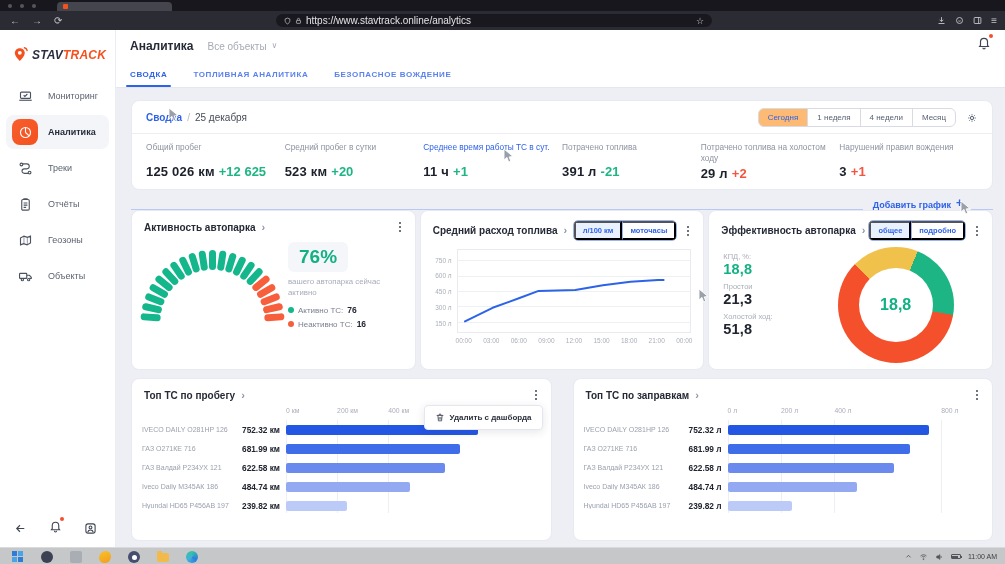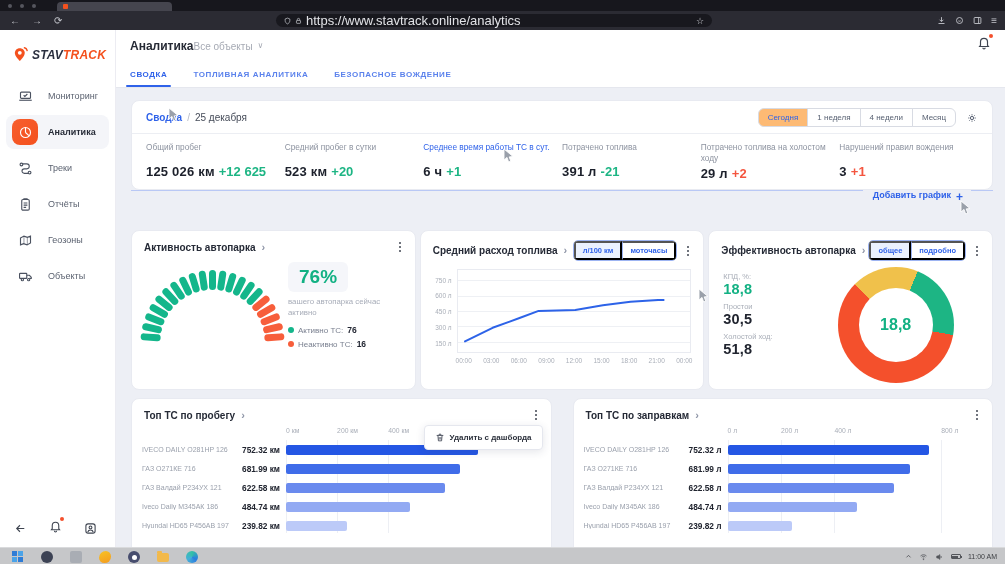--- a/index.html
+++ b/index.html
@@ -10,21 +10,21 @@
   .tabstrip{height:11px;background:#17171d;position:relative}
   .win-dots{position:absolute;left:8px;top:4px;display:flex;gap:8px}
   .win-dots i{width:4px;height:4px;border-radius:50%;background:#55565e;display:block}
   .btab{position:absolute;left:57px;top:2px;width:115px;height:9px;background:#45454e;border-radius:4px 4px 0 0;display:flex;align-items:center;padding-left:6px}
   .favicon{width:5px;height:5px;border-radius:1px;background:#f4511e}
   .toolbar{height:19px;background:#2b2b33;position:relative;display:flex;align-items:center;color:#c3c5cb}
   .navbtns{display:flex;gap:12px;margin-left:10px;font-size:10px;line-height:1}
   .navbtns span{cursor:default}
   .urlbar{position:absolute;left:276px;top:3px;width:436px;height:13px;background:#18181e;border-radius:7px;display:flex;align-items:center;padding:0 8px;gap:4px}
   .urlbar svg{flex:0 0 auto}
-  .url-text{font-size:13px;color:#e2e3e7;white-space:nowrap;overflow:hidden}
+  .url-text{font-size:10px;color:#e2e3e7;white-space:nowrap;overflow:hidden}
   .url-star{margin-left:auto;font-size:9px;color:#cfd1d6}
   .right-icons{position:absolute;right:8px;top:0;height:19px;display:flex;align-items:center;gap:9px}
   .right-icons .menu-glyph{font-size:10px;color:#c3c5cb}
 
   
   .app{display:flex;height:517px;background:#edeff5}
   .sidebar{width:116px;background:#fff;border-right:1px solid #ececf2;position:relative;flex:0 0 116px}
   .logo{display:flex;align-items:center;gap:3px;padding:16px 0 14px 12px}
   .logo-text{font-size:12px;font-weight:800;font-style:italic;letter-spacing:.2px}
   .logo-text .stav{color:#2b3040}.logo-text .track{color:#f4511e}
@@ -34,21 +34,21 @@
   .nav-item.active .nav-ic{background:linear-gradient(135deg,#f75e2e,#f4511e);border-radius:8px;color:#fff}
   .nav-lb{font-size:9px;color:#5b6270}
   .nav-item.active .nav-lb{color:#262b37;font-weight:700}
   .side-bottom{position:absolute;bottom:10px;left:14px;display:flex;gap:22px;align-items:center;color:#3e4450}
   .bell-wrap{position:relative}
   .red-dot{position:absolute;top:-2px;right:-2px;width:4px;height:4px;border-radius:50%;background:#f4502c}
 
   .main{flex:1;display:flex;flex-direction:column;overflow:hidden}
   .page-head{height:32px;background:#fff;display:flex;align-items:center;padding:0 14px;position:relative}
   .page-title{font-size:12px;font-weight:800;color:#262a35}
-  .obj-filter{font-size:10px;color:#a6aab4;display:flex;gap:5px;cursor:pointer}
+  .obj-filter{margin-left:14px;font-size:10px;color:#a6aab4;display:flex;gap:5px;cursor:pointer}
   .head-bell{position:absolute;right:14px;top:6px;color:#3e4450}
   .tabsrow{height:26px;background:#fff;border-bottom:1px solid #e5e7ee;display:flex;align-items:flex-end;padding-left:14px;gap:26px}
   .tab{font-size:8px;font-weight:700;letter-spacing:.6px;color:#5b82ec;padding-bottom:8px;position:relative;cursor:pointer}
   .tab.active{color:#2f62e9}
   .tab.active::after{content:"";position:absolute;left:-4px;right:-4px;bottom:0;height:2px;background:#2f62e9;border-radius:2px}
 
   .content{flex:1;background:#edeff5;padding:12px 12px 0 15px;overflow:hidden}
 
   
   .card{background:#fff;border:1px solid #e8eaf1;border-radius:8px}
@@ -66,21 +66,21 @@
   .sum-stats{display:flex;padding:8px 14px 0 14px;border-top:1px solid #eceef3}
   .stat{flex:1 1 0;padding-right:10px}
   .stat-label{font-size:8.3px;color:#8d93a0;line-height:1.3;min-height:20px}
   .stat-label.link{color:#2f62e9;cursor:pointer}
   .stat-vrow{display:flex;align-items:baseline;gap:4px;margin-top:2px}
   .stat-value{font-size:13px;font-weight:800;color:#1c202b;letter-spacing:.2px}
   .stat-delta{font-size:13px;font-weight:700}
   .stat-delta.green{color:#1db584}.stat-delta.red{color:#f4553f}
 
   
-  .addrow{height:40px;display:flex;align-items:flex-start}
+  .addrow{height:20px;display:flex;align-items:flex-end}
   .addrow .line{height:1px;background:#b9c8f5}
   .addrow .l1{flex:1}.addrow .l2{width:22px}
   .add-label{color:#2f62e9;font-size:9px;font-weight:700;margin:0 5px 0 10px;cursor:pointer}
   .add-plus{color:#2f62e9;font-size:12px;font-weight:700;margin-right:8px;cursor:pointer}
 
   
   .charts-row{display:flex;gap:4px;height:160px;margin-bottom:8px}
   .chart-card{flex:1 1 0;position:relative}
   .card-head{display:flex;align-items:center;padding:9px 10px 0 12px}
   .card-title{font-size:10px;font-weight:700;color:#252a36}
@@ -356,21 +356,21 @@
               <div class="stat">
                 <div class="stat-label">Средний пробег в сутки</div>
                 <div class="stat-vrow">
                   <span class="stat-value">523 км</span>
                   <span class="stat-delta green">+20</span>
                 </div>
               </div>
               <div class="stat">
                 <div class="stat-label link">Среднее время работы ТС в сут.</div>
                 <div class="stat-vrow">
-                  <span class="stat-value">6 ч</span>
+                  <span class="stat-value">11 ч</span>
                   <span class="stat-delta green">+1</span>
                 </div>
               </div>
               <div class="stat">
                 <div class="stat-label">Потрачено топлива</div>
                 <div class="stat-vrow">
                   <span class="stat-value">391 л</span>
                   <span class="stat-delta green">-21</span>
                 </div>
               </div>
@@ -511,21 +511,21 @@
                   <i></i>
                   <i></i>
                   <i></i>
                 </span>
             </div>
             <div class="eff-body">
               <div class="eff-stats">
                   <div class="eff-lb">КПД, %:</div>
                   <div class="eff-val hl">18,8</div>
                   <div class="eff-lb">Простои</div>
-                  <div class="eff-val">30,5</div>
+                  <div class="eff-val">21,3</div>
                   <div class="eff-lb">Холостой ход:</div>
                   <div class="eff-val">51,8</div>
                 </div>
               <div class="donut-wrap">
                 <div class="donut" style="background: conic-gradient(from 315deg, rgb(240, 193, 75) 0deg, rgb(240, 193, 75) 66.9deg, rgb(29, 181, 132) 66.9deg, rgb(29, 181, 132) 144.9deg, rgb(244, 80, 44) 144.9deg, rgb(244, 80, 44) 360deg);">
                   <span class="donut-center">18,8</span>
                 </div>
               </div>
             </div>
           </section>

